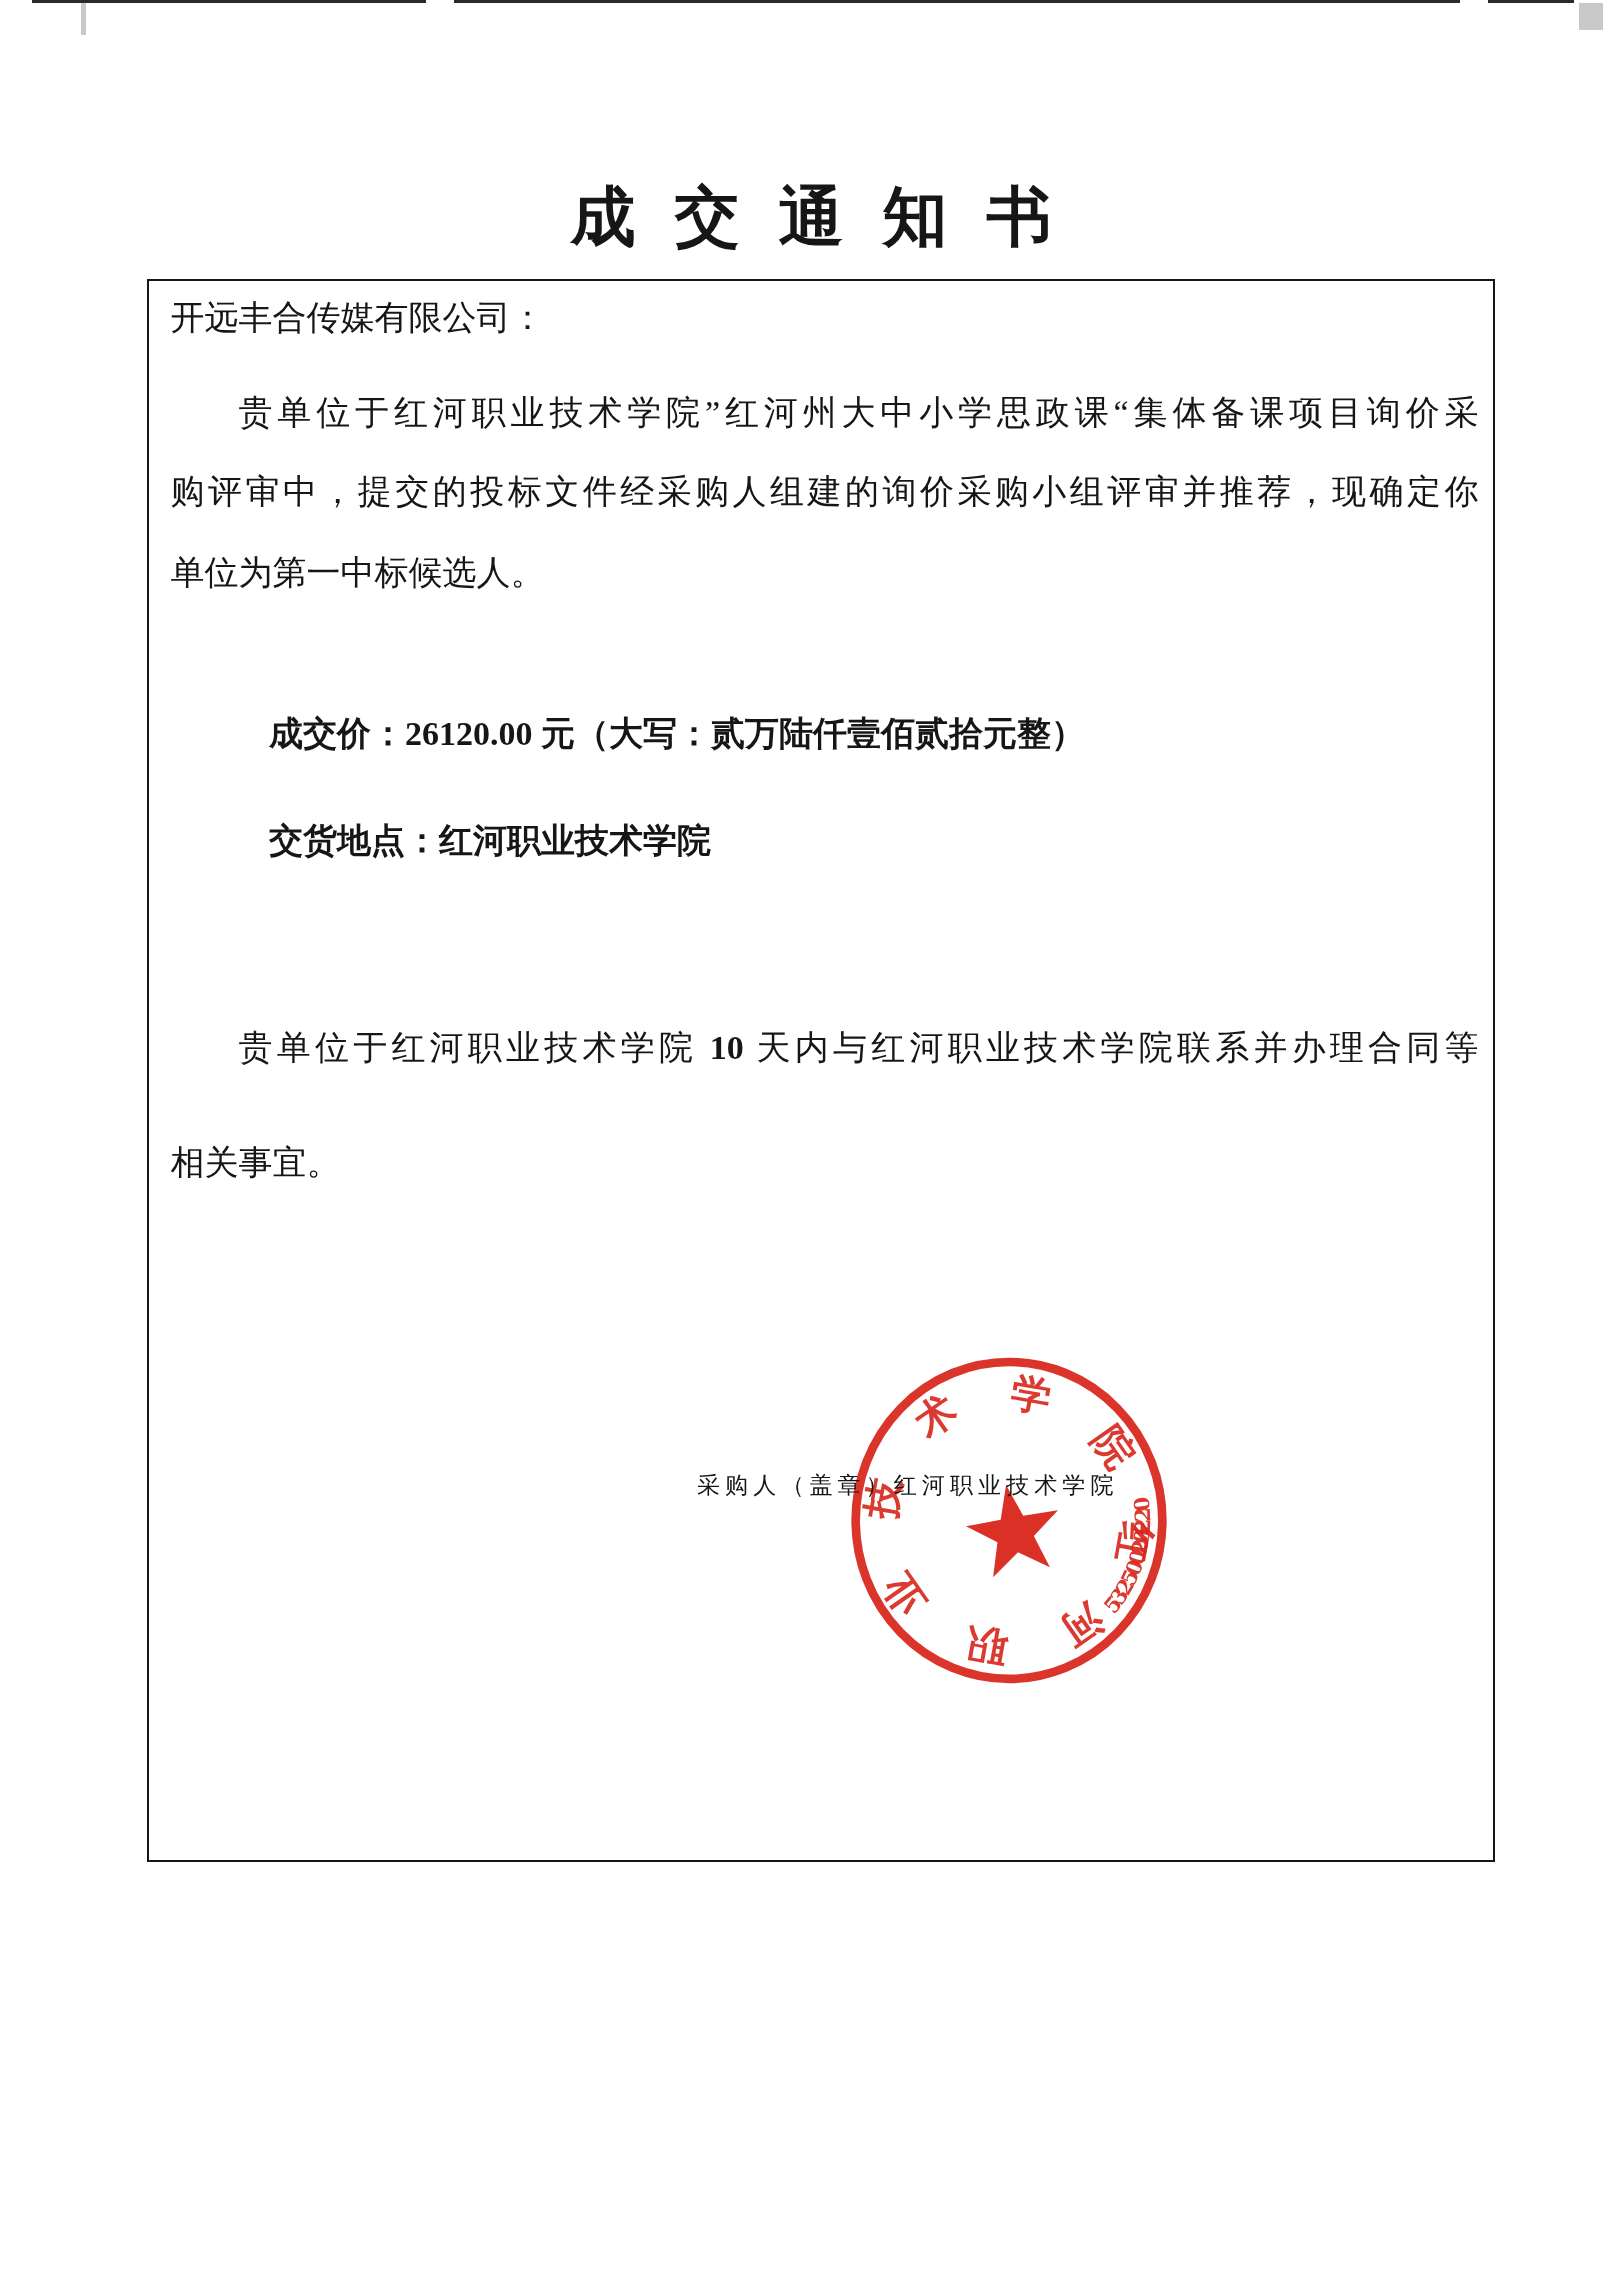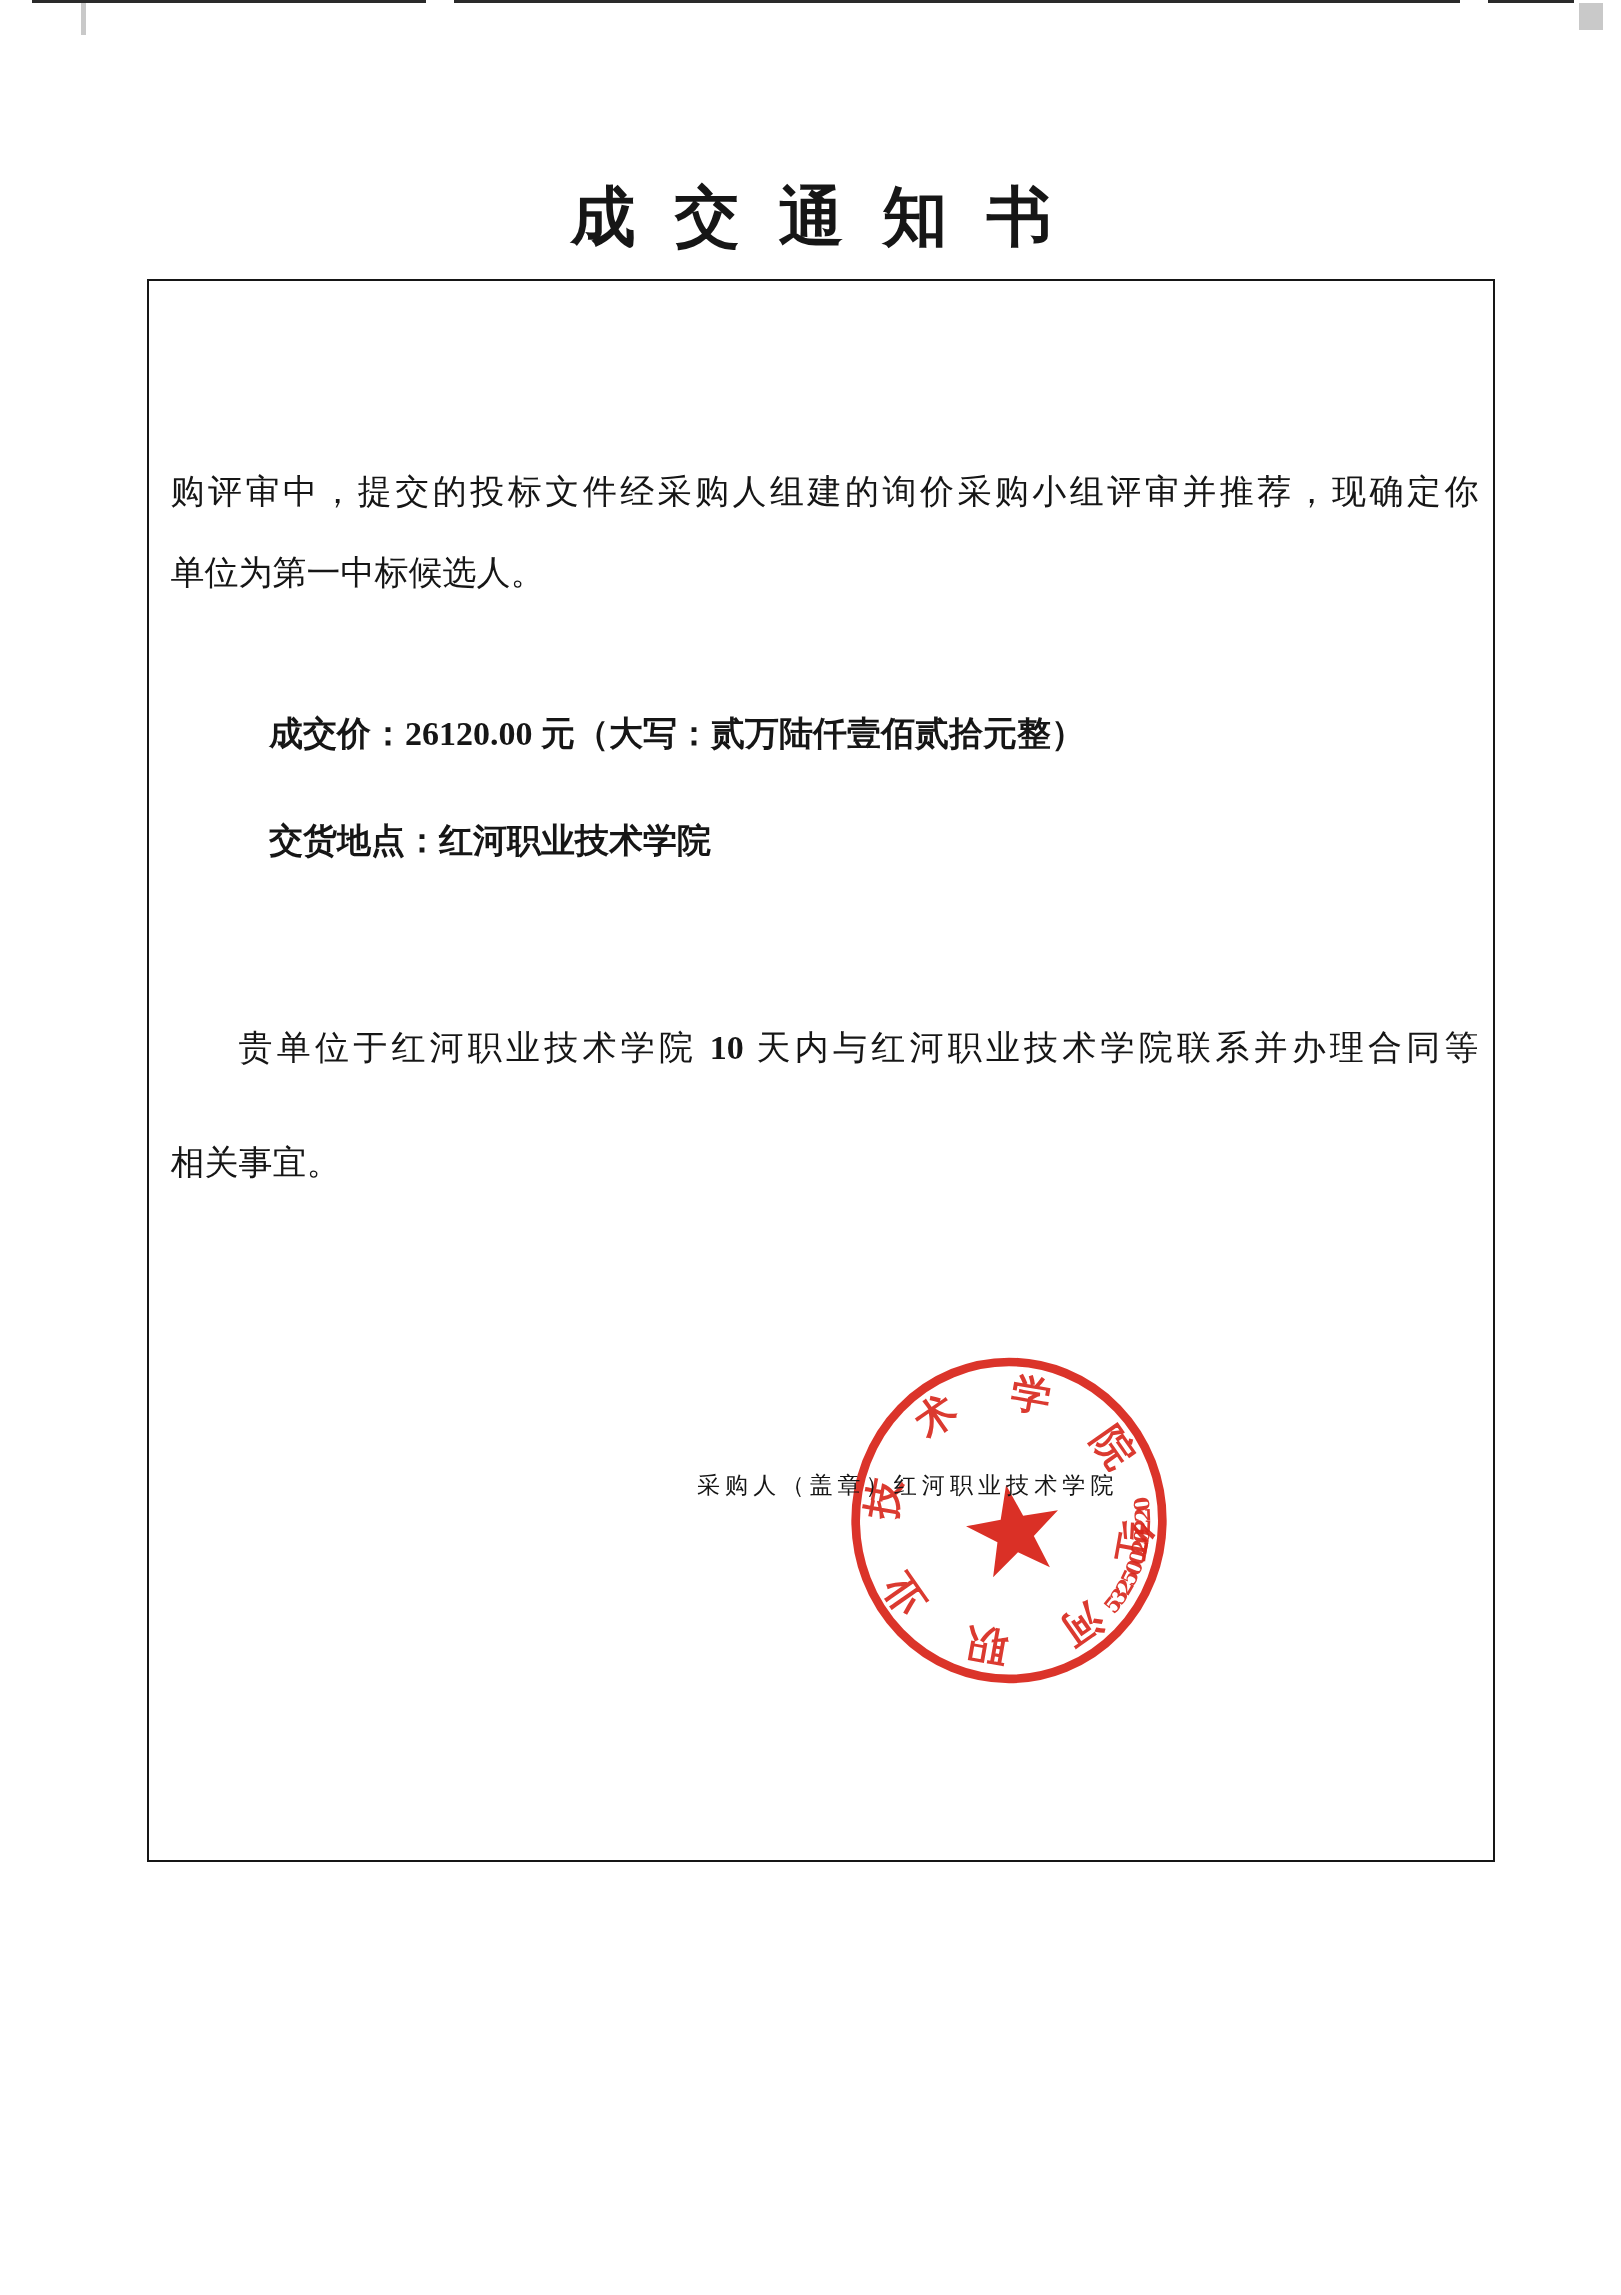--- a/index.html
+++ b/index.html
@@ -119,21 +119,23 @@
         <text class="seal-digit" x="0" y="14" transform="translate(606.8 406.8) rotate(281.4)">2</text>
         <text class="seal-digit" x="0" y="14" transform="translate(610.2 386.0) rotate(276.8)">0</text>
         <text class="seal-digit" x="0" y="14" transform="translate(611.8 365.1) rotate(272.2)">2</text>
         <text class="seal-digit" x="0" y="14" transform="translate(611.8 344.0) rotate(267.6)">2</text>
         <text class="seal-digit" x="0" y="14" transform="translate(610.0 323.1) rotate(263.0)">0</text>
       </g>
   </svg>
 
   <div class="letter-box">
 
+    <div class="tline" style="top:17.4px;">开远丰合传媒有限公司：</div>
 
+    <div class="tline just indent2" style="top:112px;">贵单位于红河职业技术学院”红河州大中小学思政课“集体备课项目询价采</div>
     <div class="tline just" style="top:191px;">购评审中，提交的投标文件经采购人组建的询价采购小组评审并推荐，现确定你</div>
     <div class="tline" style="top:272px;">单位为第一中标候选人。</div>
 
     <div class="tline bold indent29" style="top:433px;">成交价：26120.00 元（大写：贰万陆仟壹佰贰拾元整）</div>
 
     <div class="tline bold indent29" style="top:540px;">交货地点：红河职业技术学院</div>
 
     <div class="tline just indent2" style="top:747px;">
       <span>贵单位于红河职业技术学院 </span><b>10</b><span> 天内与红河职业技术学院联系并办理合同等</span>
     </div>

